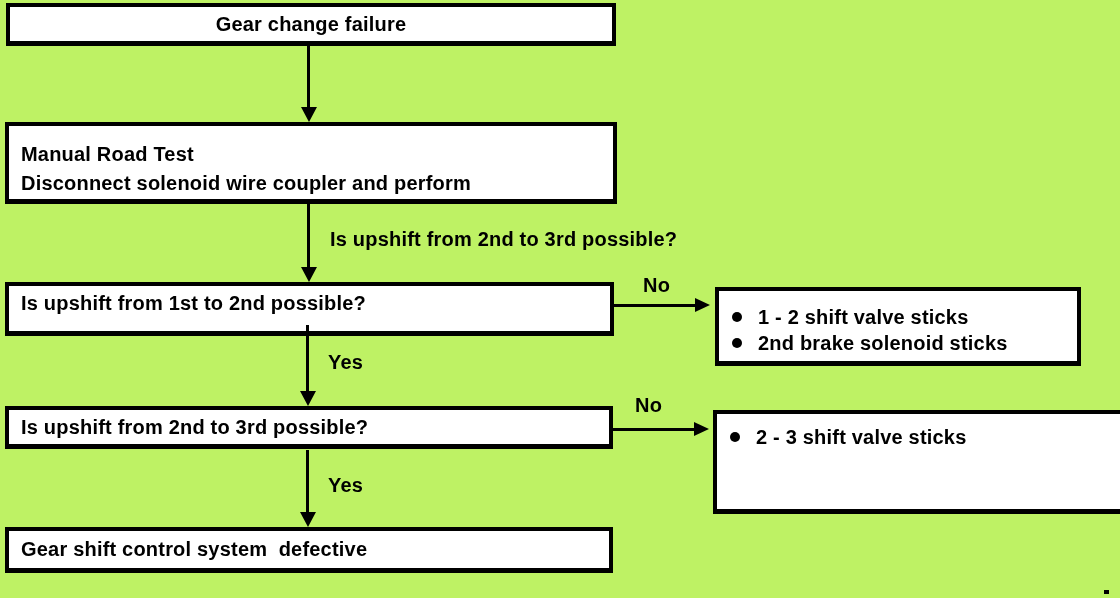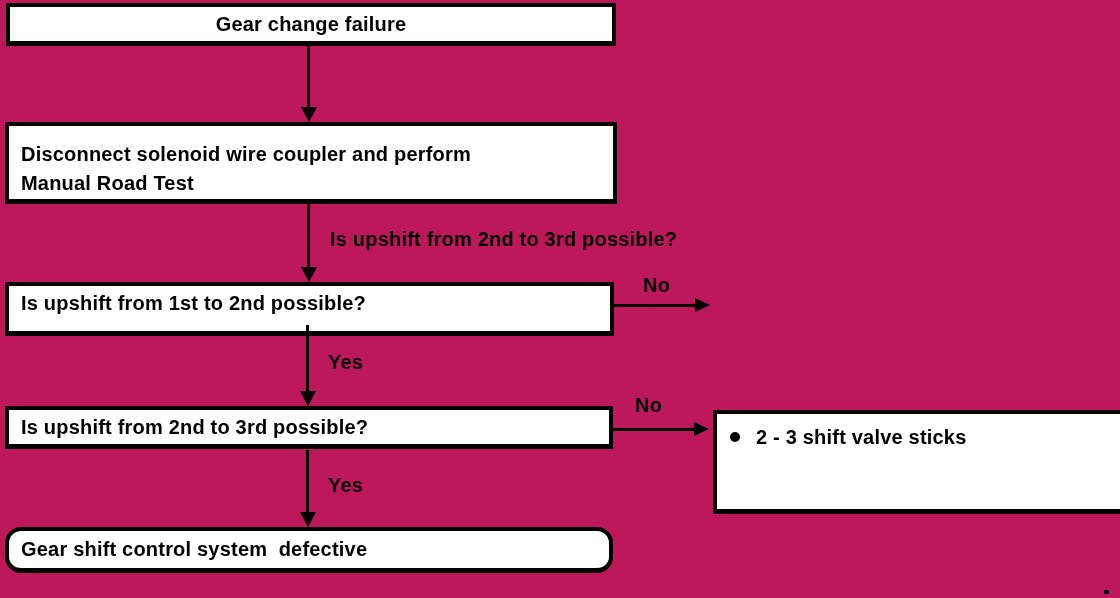--- a/index.html
+++ b/index.html
@@ -1,20 +1,20 @@
 <!DOCTYPE html>
 <html><head>
 <meta charset="utf-8">
 <style>
   html, body { margin: 0; padding: 0; background: #ffffff; }
   .stage {
     position: relative;
     width: 1120px;
     height: 598px;
-    background: #be185d;
+    background: #bef264;
     font-family: "Liberation Sans", sans-serif;
     color: #000;
     overflow: hidden;
   }
   .box {
     position: absolute;
     box-sizing: border-box;
     background: #fff;
     border: 4px solid #000;
     border-bottom-width: 5px;
@@ -86,36 +86,48 @@
 <div class="stage">
 
   <div class="box center" style="left:6px; top:3px; width:610px; height:43px; line-height:34px;">
     <span>Gear change failure</span>
   </div>
 
   <div class="vline" style="left:307px; top:46px; width:3px; height:62px;"></div>
   <div class="head-down" style="left:301px; top:107px;"></div>
 
   <div class="box" style="left:5px; top:122px; width:612px; height:82px; padding-top:14px; line-height:29px;">
+    <div class="line">Manual Road Test</div>
     <div class="line">Disconnect solenoid wire coupler and perform</div>
-    <div class="line">Manual Road Test</div>
   </div>
 
   <div class="vline" style="left:307px; top:204px; width:3px; height:64px;"></div>
   <div class="head-down" style="left:301px; top:267px;"></div>
   <div class="lbl" style="left:330px; top:228px;">Is upshift from 2nd to 3rd possible?</div>
 
   <div class="box" style="left:5px; top:282px; width:609px; height:54px; line-height:34px;">
     <span class="qtext">Is upshift from 1st to 2nd possible?</span>
   </div>
 
   <div class="lbl" style="left:643px; top:274px;">No</div>
   <div class="hline" style="left:614px; top:304px; width:82px; height:3px;"></div>
   <div class="head-right" style="left:695px; top:298px;"></div>
 
+  <div class="box" style="left:715px; top:287px; width:366px; height:79px; padding:13px 10px 0 10px;">
+    <ul class="bullets">
+      <li>
+        <span class="bullet"></span>
+        <span>1 - 2 shift valve sticks</span>
+      </li>
+      <li>
+        <span class="bullet"></span>
+        <span>2nd brake solenoid sticks</span>
+      </li>
+    </ul>
+  </div>
 
   <div class="vline" style="left:306px; top:325px; width:3px; height:67px;"></div>
   <div class="head-down" style="left:300px; top:391px;"></div>
   <div class="lbl" style="left:328px; top:351px;">Yes</div>
 
   <div class="box" style="left:5px; top:406px; width:608px; height:43px; line-height:34px;">
     <span class="qtext">Is upshift from 2nd to 3rd possible?</span>
   </div>
 
   <div class="lbl" style="left:635px; top:394px;">No</div>
@@ -128,19 +140,19 @@
         <span class="bullet"></span>
         <span>2 - 3 shift valve sticks</span>
       </li>
     </ul>
   </div>
 
   <div class="vline" style="left:306px; top:450px; width:3px; height:63px;"></div>
   <div class="head-down" style="left:300px; top:512px;"></div>
   <div class="lbl" style="left:328px; top:474px;">Yes</div>
 
-  <div class="box" style="left:5px; top:527px; width:608px; height:46px; line-height:37px;border-radius:16px;">
+  <div class="box" style="left:5px; top:527px; width:608px; height:46px; line-height:37px;">
     <span class="qtext">Gear shift control system  defective</span>
   </div>
 
   <div class="artifact" style="left:1104px; top:590px;"></div>
 
 </div>
 
 </body></html>

